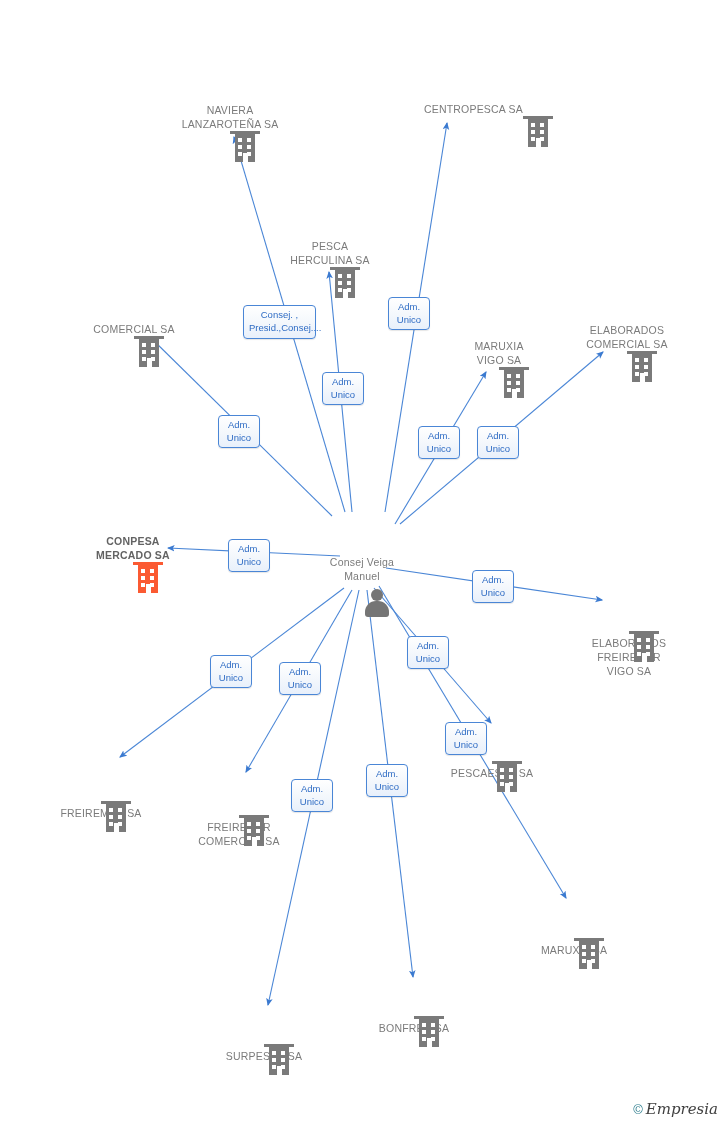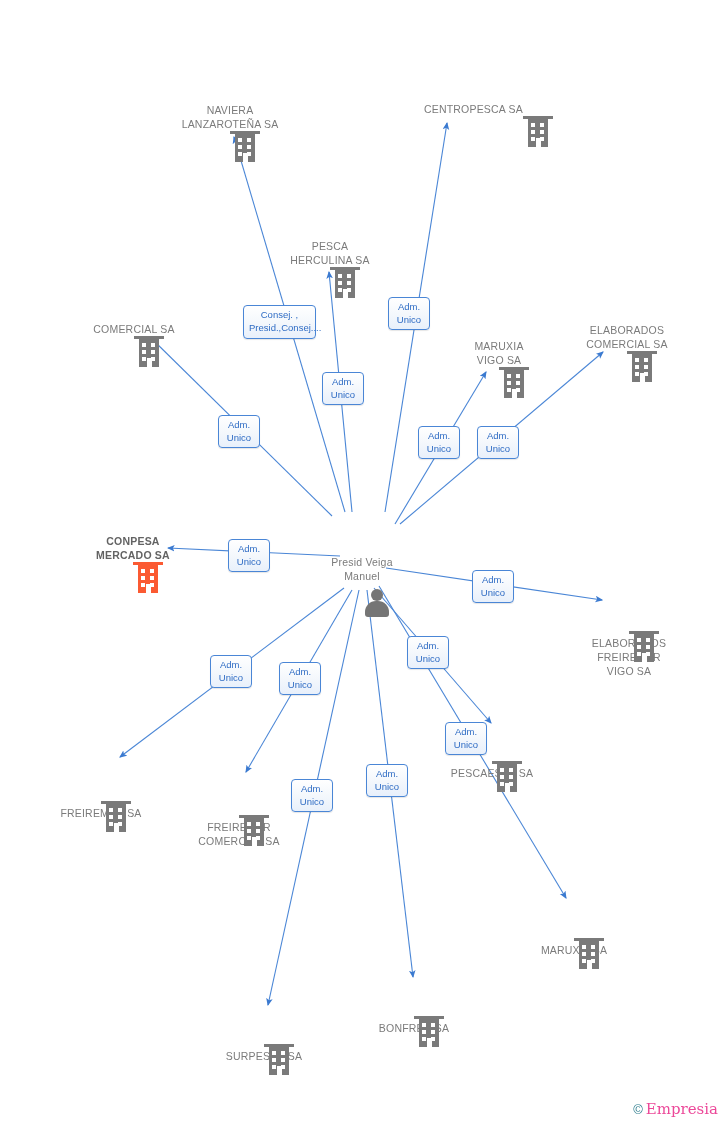--- a/index.html
+++ b/index.html
@@ -46,21 +46,21 @@
     border:1px solid #4a86d6;border-radius:4px;
     background:linear-gradient(180deg,#ffffff 0%,#f3f7fc 55%,#e8f0fb 100%);
     color:#2f6cc4;font-size:9.5px;line-height:12.5px;
     padding:3px 5px;text-align:center;white-space:pre-line;
     box-shadow:0 1px 1px rgba(0,0,0,.10);
   }
 
   
   #watermark{position:absolute;right:10px;bottom:8px;display:flex;align-items:center;gap:3px;}
   #watermark .cmark{font-size:13px;color:#2f7f8f;line-height:1;}
-  #watermark .brand{font-size:15px;color:#ec4899;
+  #watermark .brand{font-size:15px;color:#404040;font-style:italic;
                     font-family:"DejaVu Serif","Liberation Serif",serif;line-height:1;}
 </style>
 </head>
 <body>
 
 <div id="graph">
 
   <svg class="edges" viewBox="0 0 728 1125" xmlns="http://www.w3.org/2000/svg">
     <defs>
       <marker id="arrow" markerWidth="7" markerHeight="7" refX="6" refY="3" orient="auto" markerUnits="strokeWidth">
@@ -174,21 +174,21 @@
       </div>
       <div class="node below" style="left: 414px; top: 983px;">
         <div class="caption">BONFRED SA</div>
         <div class="glyph"><span class="bldg"><span class="body"></span><span class="base"></span><i class="w1"></i><i class="w2"></i><i class="w3"></i><i class="w4"></i><i class="w5"></i><i class="w6"></i><i class="door"></i></span></div>
       </div>
       <div class="node below" style="left: 264px; top: 1011px;">
         <div class="caption">SURPESCA SA</div>
         <div class="glyph"><span class="bldg"><span class="body"></span><span class="base"></span><i class="w1"></i><i class="w2"></i><i class="w3"></i><i class="w4"></i><i class="w5"></i><i class="w6"></i><i class="door"></i></span></div>
       </div>
       <div class="node above" style="left: 362px; top: 519px;">
-        <div class="caption">Presid Veiga
+        <div class="caption">Consej Veiga
 Manuel</div>
         <div class="glyph"><span class="person"><span class="head"></span><span class="torso"></span></span></div>
       </div>
     </div>
 
   <div id="watermark">
     <span class="cmark">©</span>
     <span class="brand">Empresia</span>
   </div>
 </div>

